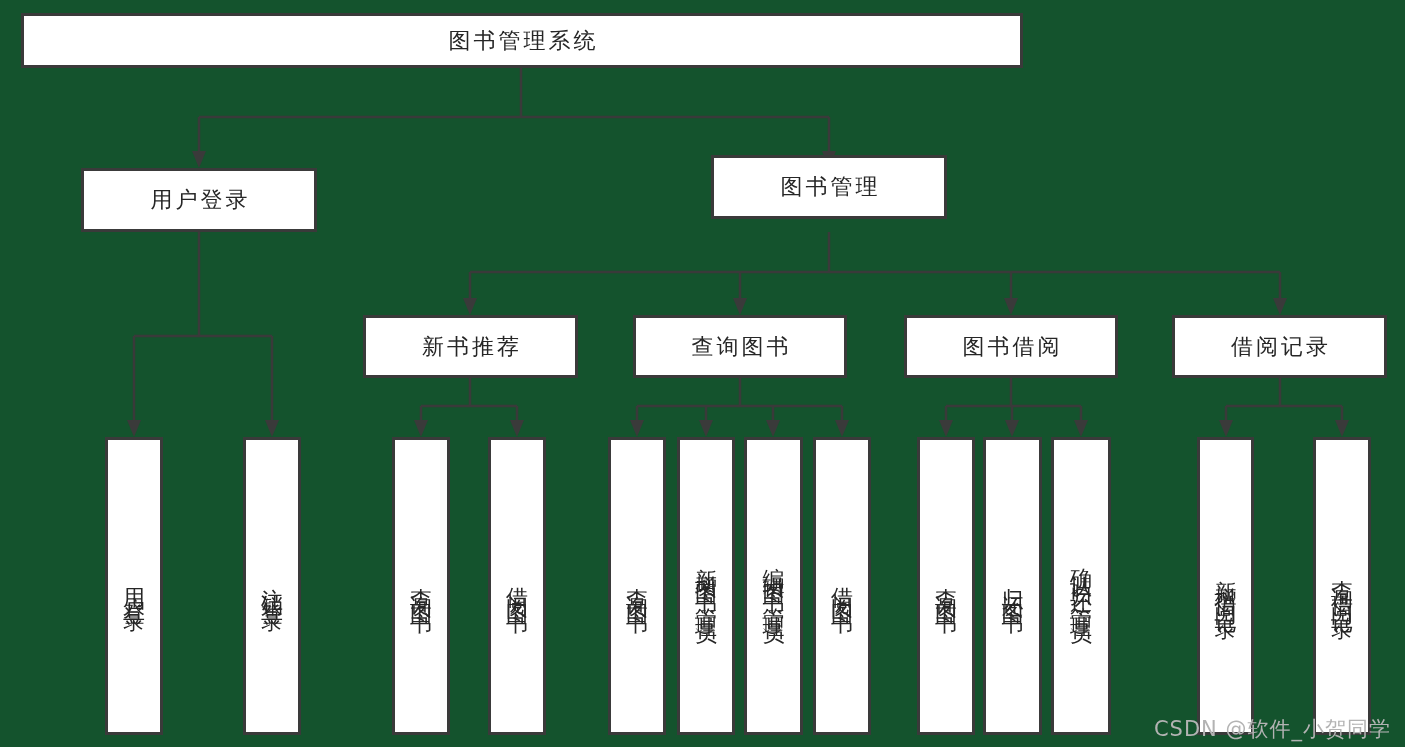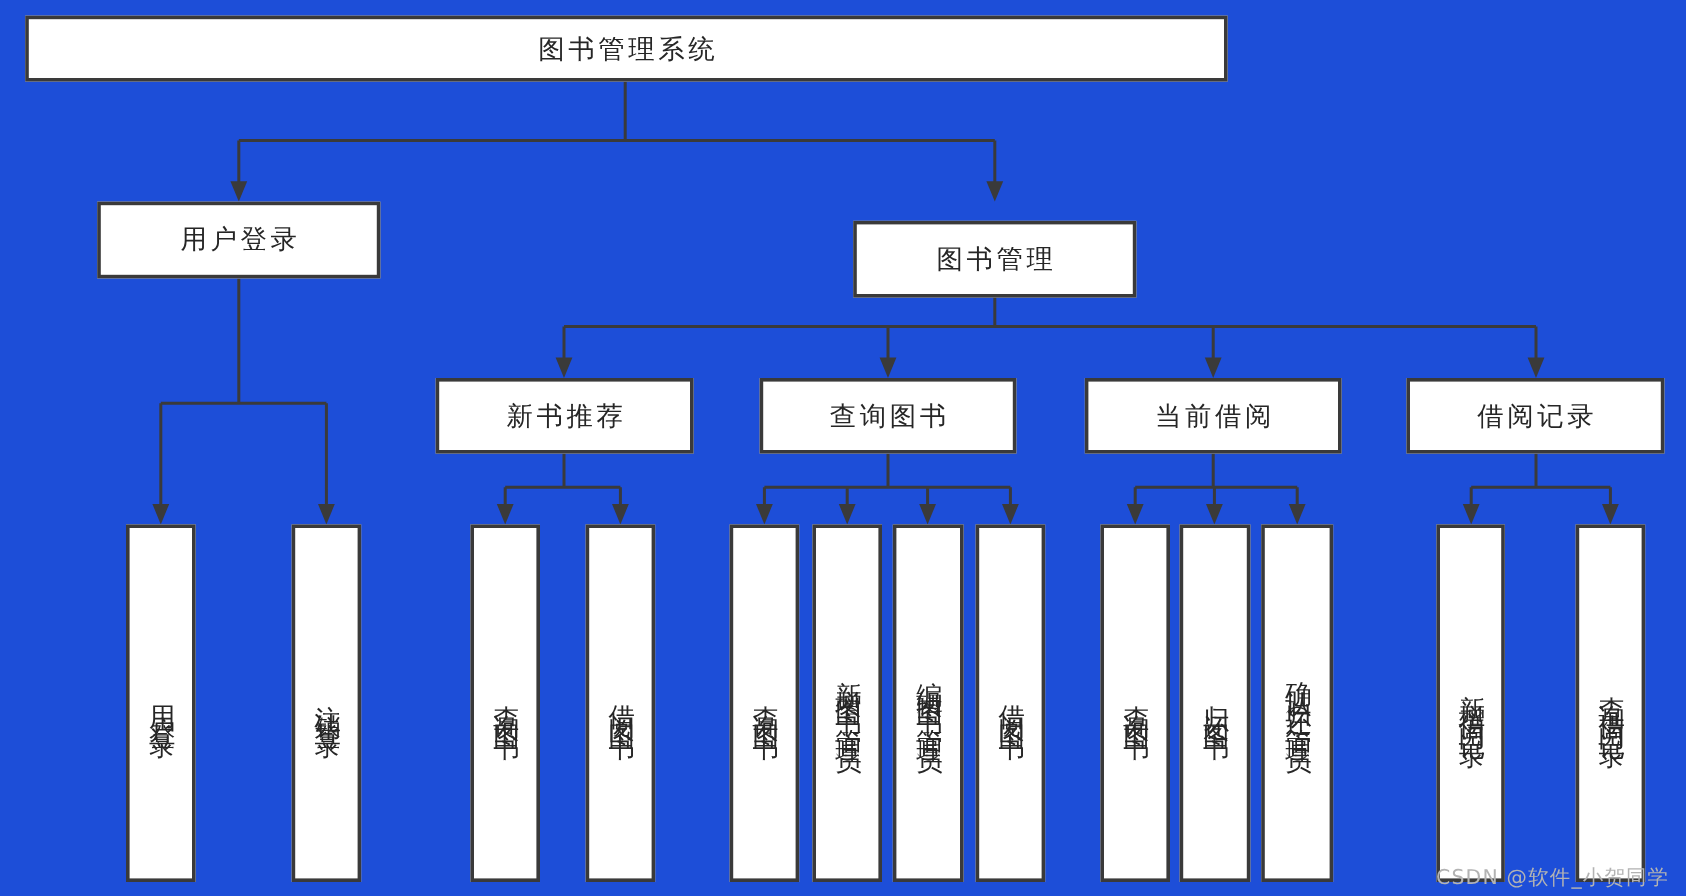--- a/index.html
+++ b/index.html
@@ -1,20 +1,20 @@
 <!DOCTYPE html>
 <html><head>
 <meta charset="utf-8">
 <style>
   html, body { margin: 0; padding: 0; background: #ffffff; }
   .canvas {
     position: relative;
     width: 1405px;
     height: 747px;
-    background: #1d4ed8;
+    background: #14532d;
     font-family: "DejaVu Sans", sans-serif;
     overflow: hidden;
   }
   .connector-svg {
     position: absolute;
     left: 0; top: 0;
     width: 1405px; height: 747px;
     z-index: 1;
   }
   .box {
@@ -40,21 +40,21 @@
     font-size: 22px;
     line-height: 1.1;
     letter-spacing: 8px;
     color: #262626;
     white-space: nowrap;
   }
   .watermark {
     position: absolute;
     right: 14px;
     bottom: 4px;
-    font-size: 17px;
+    font-size: 21px;
     letter-spacing: 1px;
     color: #b3b3b3;
     z-index: 5;
     white-space: nowrap;
   }
 </style>
 </head>
 <body>
 
 <div class="canvas">
@@ -118,32 +118,32 @@
     </g>
   </svg>
 
   <div class="box" style="left:21px; top:13px; width:1002px; height:55px;">
     <span class="hlabel">图书管理系统</span>
   </div>
 
   <div class="box" style="left:81px; top:168px; width:236px; height:64px;">
     <span class="hlabel">用户登录</span>
   </div>
-  <div class="box" style="left:711px; top:184px; width:236px; height:64px;">
+  <div class="box" style="left:711px; top:155px; width:236px; height:64px;">
     <span class="hlabel">图书管理</span>
   </div>
 
   <div class="box" style="left:363px; top:315px; width:215px; height:63px;justify-content:center;">
     <span class="hlabel">新书推荐</span>
   </div>
   <div class="box" style="left:633px; top:315px; width:214px; height:63px;">
     <span class="hlabel">查询图书</span>
   </div>
   <div class="box" style="left:904px; top:315px; width:214px; height:63px;">
-    <span class="hlabel">当前借阅</span>
+    <span class="hlabel">图书借阅</span>
   </div>
   <div class="box" style="left:1172px; top:315px; width:215px; height:63px;">
     <span class="hlabel">借阅记录</span>
   </div>
 
   <div class="box" style="left:105px; top:437px; width:58px; height:298px;">
     <span class="vlabel">用户登录</span>
   </div>
   <div class="box" style="left:243px; top:437px; width:58px; height:298px;">
     <span class="vlabel">注销登录</span>

